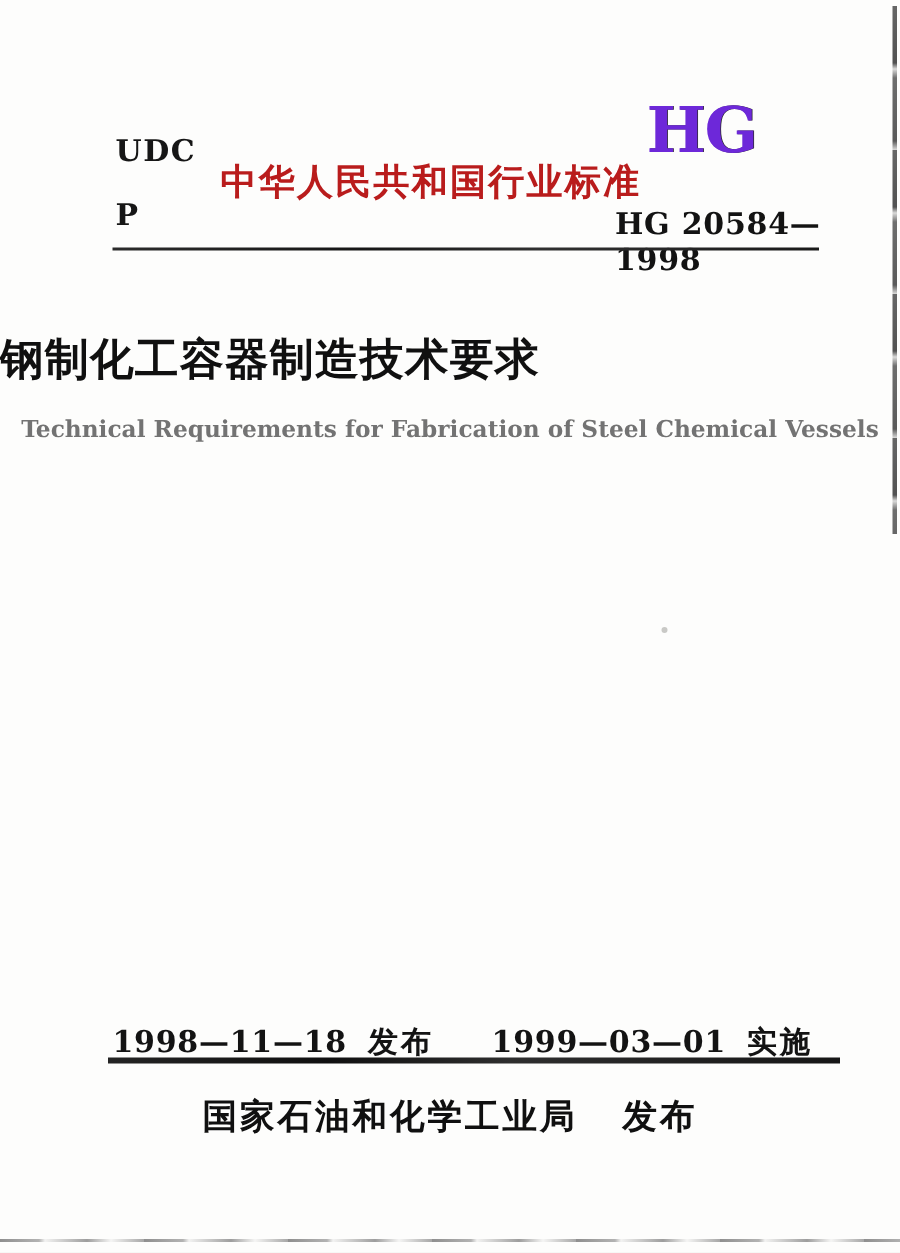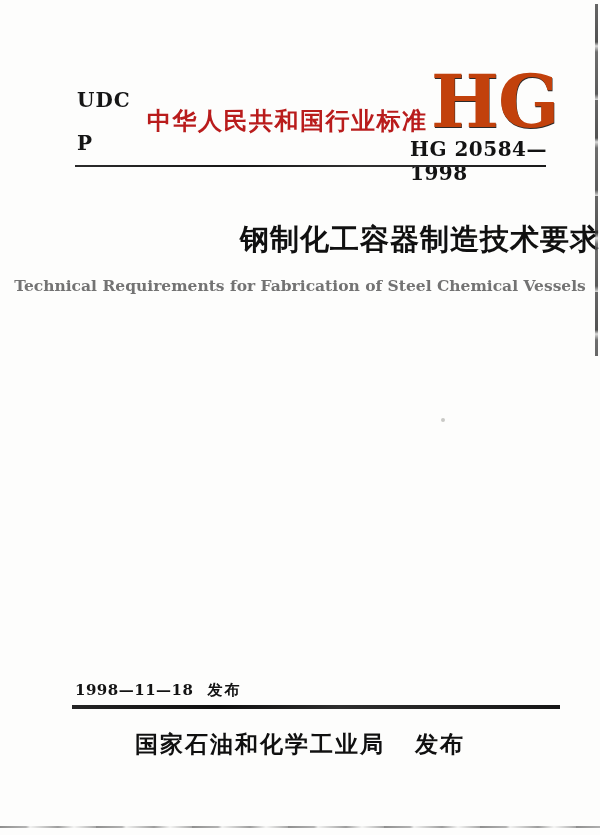--- a/index.html
+++ b/index.html
@@ -29,54 +29,54 @@
     font-weight: bold; font-size: 20px;
   }
   .std-type {
     position: absolute; left: 147px; top: 105px;
     font-weight: bold; font-size: 24px; letter-spacing: 1.5px;
     color: #b91c1c;
   }
   .hg-logo {
     position: absolute; left: 431px; top: 66px;
     font-family: "DejaVu Serif", "Liberation Serif", serif;
-    font-weight: bold; font-size: 72px; line-height: 1;
-    letter-spacing: -1px; color: #c2410c;
+    font-weight: bold; font-size: 42px; line-height: 1;
+    letter-spacing: -1px; color: #6d28d9;
     text-shadow: 0.5px 0.5px 0 #2a2a2a;
   }
   .std-code {
     position: absolute; left: 410px; top: 137px;
     font-family: "DejaVu Serif", "Liberation Serif", serif;
     font-weight: bold; font-size: 20px; letter-spacing: 0.5px;
     color: #131313;
   }
   .rule-top {
     position: absolute; left: 75px; top: 165px;
     width: 471px; height: 2px;
     background: linear-gradient(90deg, #2b2b2b 0%, #161616 35%, #303030 60%, #1a1a1a 100%);
   }
   
   .title-cn {
     position: absolute; left: 0; top: 220px; width: 100%;
-    text-align: right;
+    text-align: left;
     font-weight: bold; font-size: 29px; letter-spacing: 1px;
     color: #101010;
   }
   .title-en {
     position: absolute; left: 0; top: 276px; width: 100%;
     text-align: center;
     font-family: "DejaVu Serif", "Liberation Serif", serif;
     font-weight: bold; font-size: 15.5px;
     color: #737373;
   }
   
   .date-row {
     position: absolute; left: 75px; top: 681px; width: 467px;
     display: flex; justify-content: space-between;
-    font-size: 15px; font-weight: bold; color: #131313;
+    font-size: 20px; font-weight: bold; color: #131313;
   }
   .date-group { display: flex; align-items: baseline; gap: 14px; }
   .date-num {
     font-family: "DejaVu Serif", "Liberation Serif", serif;
     font-weight: bold; letter-spacing: 0.5px;
   }
   .date-label { font-weight: bold; letter-spacing: 2px; }
   .rule-thick {
     position: absolute; left: 72px; top: 705px;
     width: 488px; height: 4px;
@@ -135,20 +135,24 @@
 
   <div class="edge-line-right"></div>
   <div class="speck"></div>
   <div class="bottom-scan-line"></div>
 
   <div class="date-row">
     <div class="date-group">
       <span class="date-num">1998—11—18</span>
       <span class="date-label">发布</span>
     </div>
+    <div class="date-group">
+      <span class="date-num">1999—03—01</span>
+      <span class="date-label">实施</span>
+    </div>
   </div>
 
   <div class="rule-thick"></div>
 
   <div class="publisher-row">
     <span>国家石油和化学工业局</span>
     <span class="gap"></span>
     <span>发布</span>
   </div>
 

